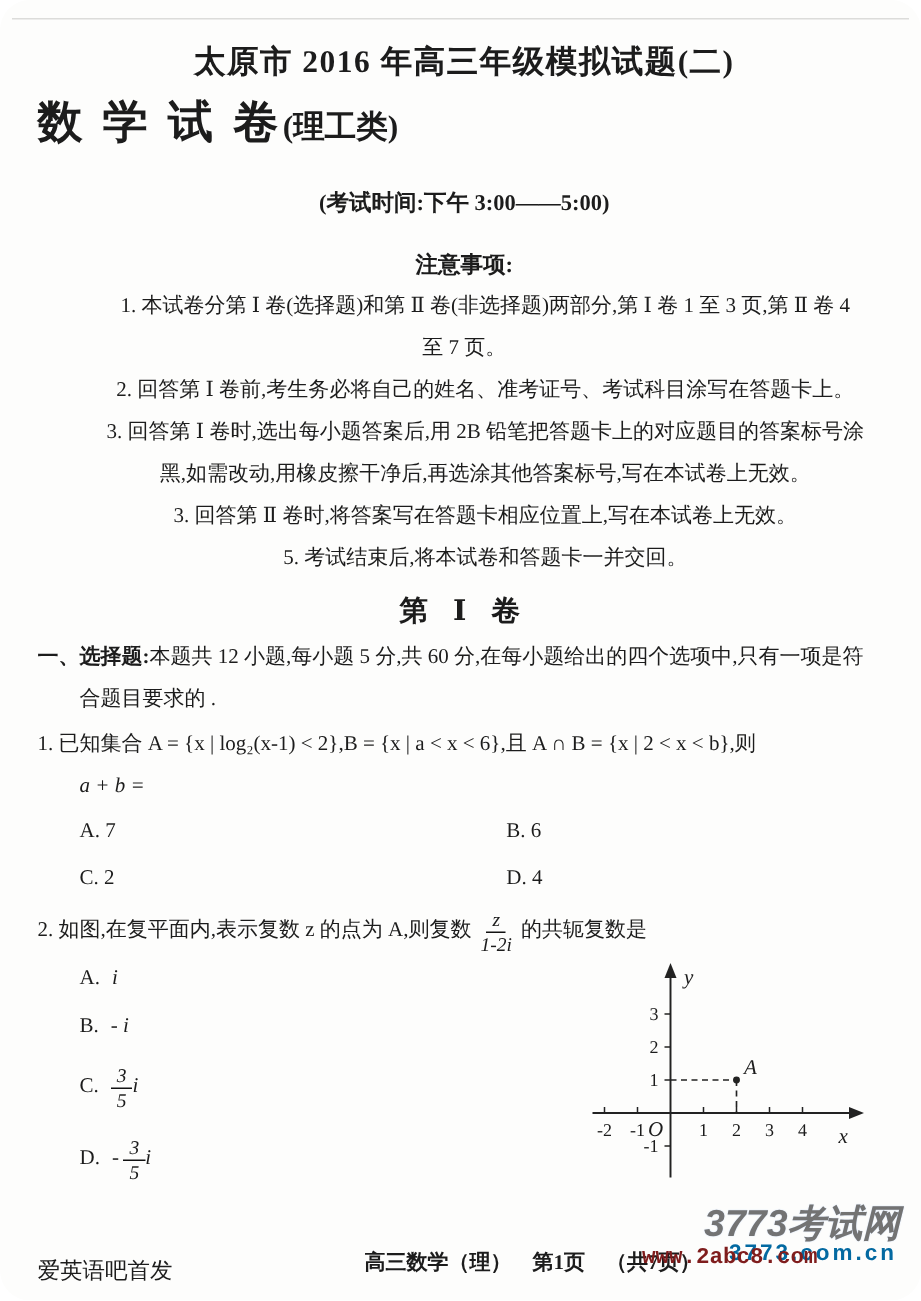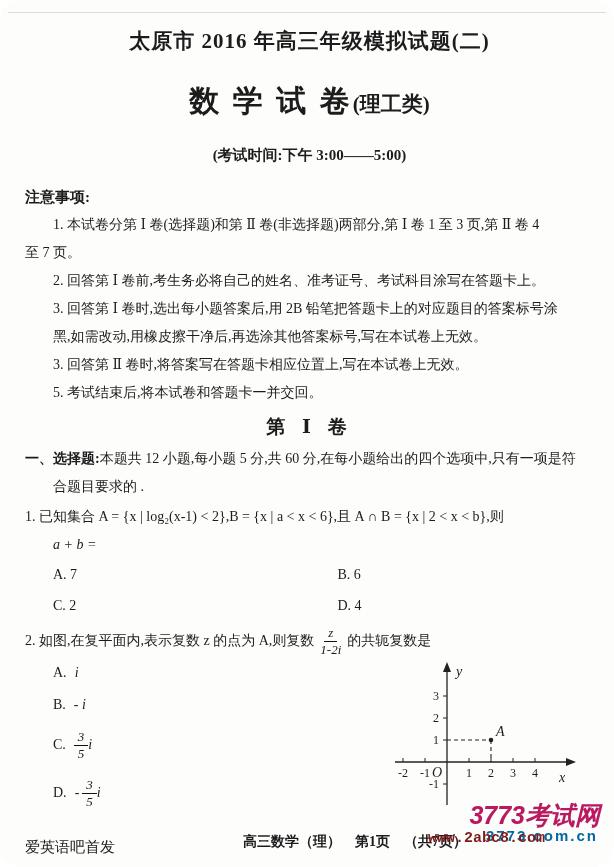--- a/index.html
+++ b/index.html
@@ -6,24 +6,24 @@
   html,body { background:#ffffff; }
   .page {
     position:relative; width:614px; height:867px; margin:0 auto;
     background:#fdfdfc; overflow:hidden; color:#1c1c1c;
     font-family:"Liberation Serif","DejaVu Serif",serif;
     border-radius:20px;
   }
   .content { padding:0 20px 0 25px; }
   .top-rule { position:absolute; top:12px; left:8px; right:8px; height:1px; background:#dcdcda; }
   .exam-title { margin-top:27px; text-align:center; font-size:21px; font-weight:bold; letter-spacing:1px; white-space:nowrap; }
-  .paper-title { margin-top:26px; text-align:center; font-size:30px; font-weight:bold; letter-spacing:3px; white-space:nowrap; }
+  .paper-title { margin-top:6px; text-align:left; font-size:30px; font-weight:bold; letter-spacing:3px; white-space:nowrap; }
   .paper-subtitle { font-size:21px; letter-spacing:0; }
   .exam-time { margin-top:24px; text-align:center; font-size:15px; font-weight:bold; }
-  .notice { margin-top:18px; }
+  .notice { margin-top:18px;text-align:center; }
   .notice-heading { font-size:15px; font-weight:bold; line-height:28px; }
   .line { font-size:14px; line-height:28px; white-space:nowrap; overflow:hidden; }
   .indent1 { padding-left:28px; }
   .section-heading { margin:7px 0 5px; text-align:center; font-size:19px; font-weight:bold; letter-spacing:6px; }
   .lead { font-weight:bold; }
   .q-block { margin-top:2px; }
   .opt-row { display:flex; }
   .opt-row .opt { display:inline-block; width:290px; padding-left:28px; font-size:14px; line-height:31px; white-space:nowrap; }
   .q2-line { display:flex; align-items:center; font-size:14px; line-height:36px; white-space:nowrap; margin-top:2px; }
   .q2-line .gap { padding:0 4px; }
@@ -39,21 +39,21 @@
   .figure-wrap svg { display:block; }
   .axis { stroke:#222; stroke-width:1.3; }
   .tick { stroke:#222; stroke-width:1; }
   .dash { stroke:#222; stroke-width:1.1; stroke-dasharray:4 3; fill:none; }
   .ticktext { font-family:"Liberation Serif",serif; font-size:12px; fill:#1c1c1c; }
   .axlabel { font-family:"Liberation Serif",serif; font-size:14px; font-style:italic; fill:#1c1c1c; }
   .footer { position:absolute; left:25px; right:14px; bottom:6px; height:62px; }
   .footer-left { position:absolute; left:0; bottom:4px; font-size:15px; }
   .footer-center { position:absolute; left:180px; bottom:10px; width:300px; text-align:center; font-size:14px; font-weight:bold; white-space:nowrap; }
   .watermark { position:absolute; right:0; bottom:0; width:172px; height:62px; }
-  .wm1 { position:absolute; top:0; right:0; font-family:"Liberation Sans",sans-serif; font-size:25px; font-weight:bold; font-style:italic; color:#be185d; white-space:nowrap; text-shadow:0 0 1px #c9daf5; }
+  .wm1 { position:absolute; top:0; right:0; font-family:"Liberation Sans",sans-serif; font-size:25px; font-weight:bold; font-style:italic; color:#737373; white-space:nowrap; text-shadow:0 0 1px #c9daf5; }
   .wm2 { position:absolute; top:28px; right:2px; font-family:"Liberation Sans",sans-serif; font-size:15px; font-weight:bold; color:#0369a1; letter-spacing:2px; white-space:nowrap; }
   .wm3 { position:absolute; top:31px; left:0; font-family:"Liberation Mono",monospace; font-size:15px; font-weight:bold; color:#7f1d1d; white-space:nowrap; }
 </style>
 </head>
 <body>
 
 <div class="page">
   <div class="top-rule"></div>
   <div class="content">
 

